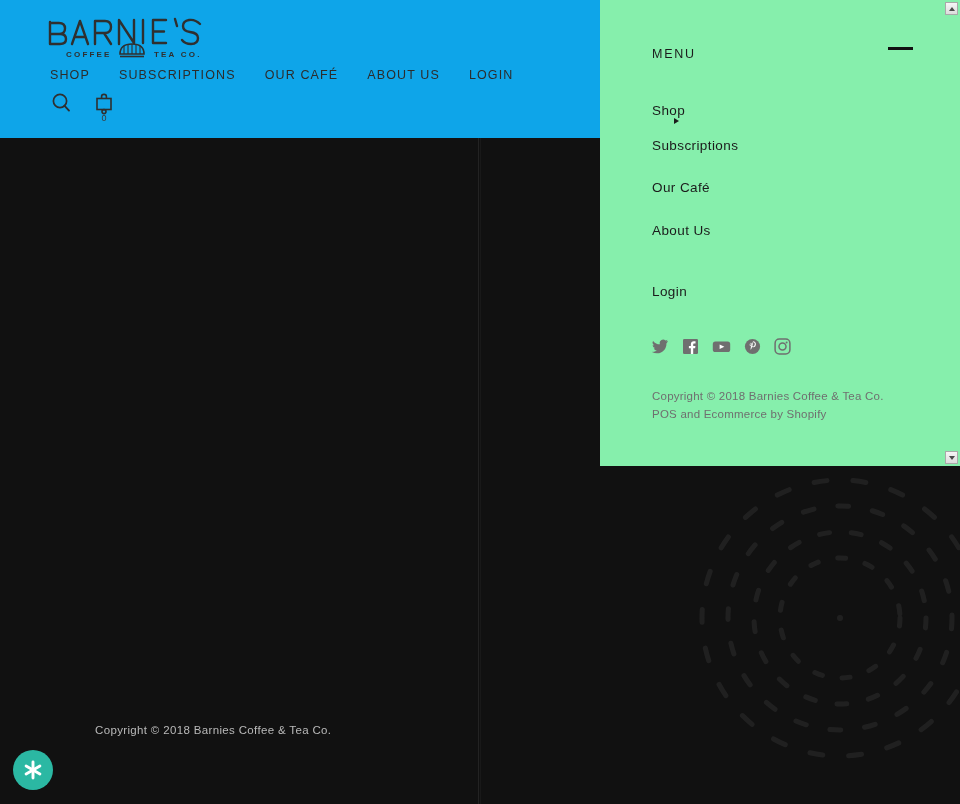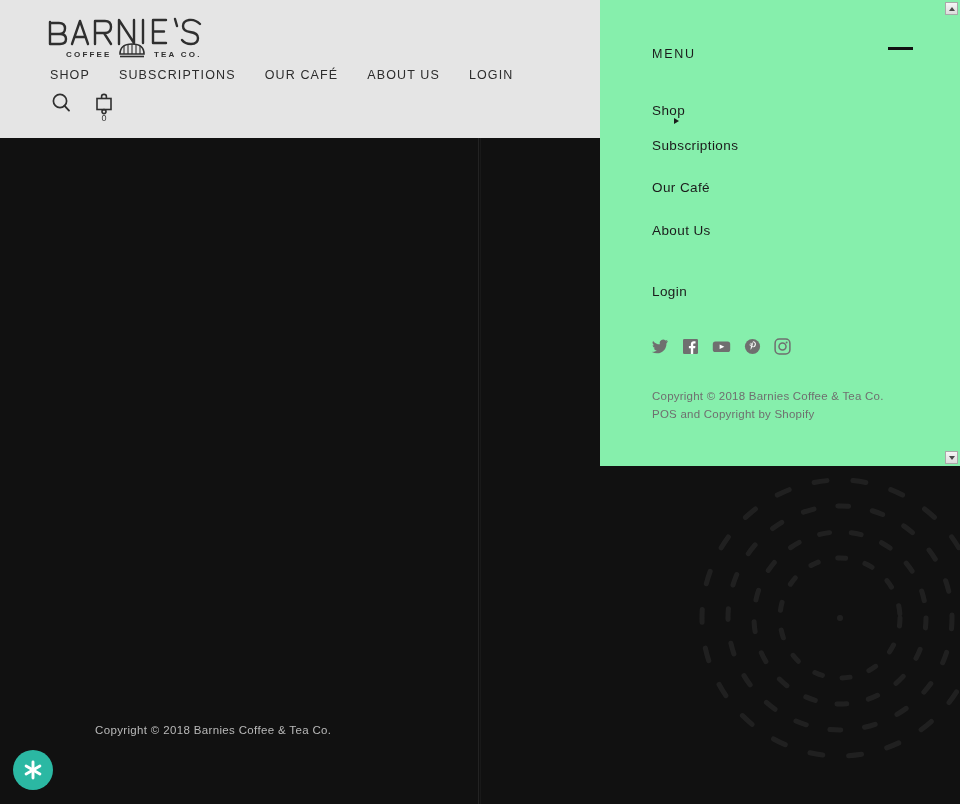--- a/index.html
+++ b/index.html
@@ -56,21 +56,21 @@
     pointer-events: none;
   }
   .dotted-decor svg { display:block; }
 
   
   .site-header {
     position: absolute;
     left: 0; top: 0;
     width: 600px;
     height: 138px;
-    background: #e5e5e5;
+    background: #0ea5e9;
     z-index: 5;
   }
   .logo-wrap {
     position: absolute;
     left: 44px;
     top: 14px;
     width: 178px;
     height: 46px;
   }
   .logo-wrap svg { display: block; }
@@ -407,21 +407,21 @@
           <rect x="1.1" y="1.1" width="14.8" height="14.8" rx="4.2" fill="none" stroke="#6f6f6f" stroke-width="1.5"></rect>
           <circle cx="8.5" cy="8.5" r="3.5" fill="none" stroke="#6f6f6f" stroke-width="1.5"></circle>
           <circle cx="12.6" cy="4.4" r="1" fill="#6f6f6f"></circle>
         </svg>
       </a>
     </div>
 
     <div class="menu-legal">
       <div>Copyright © 2018 Barnies Coffee &amp; Tea Co.</div>
       <div>
-        <a href="#">POS</a><span> and </span><a href="#">Copyright by Shopify</a>
+        <a href="#">POS</a><span> and </span><a href="#">Ecommerce by Shopify</a>
       </div>
     </div>
 
     <div class="scroll-stub top">
       <span class="glyph"></span>
     </div>
     <div class="scroll-stub bottom">
       <span class="glyph"></span>
     </div>
   </aside>

